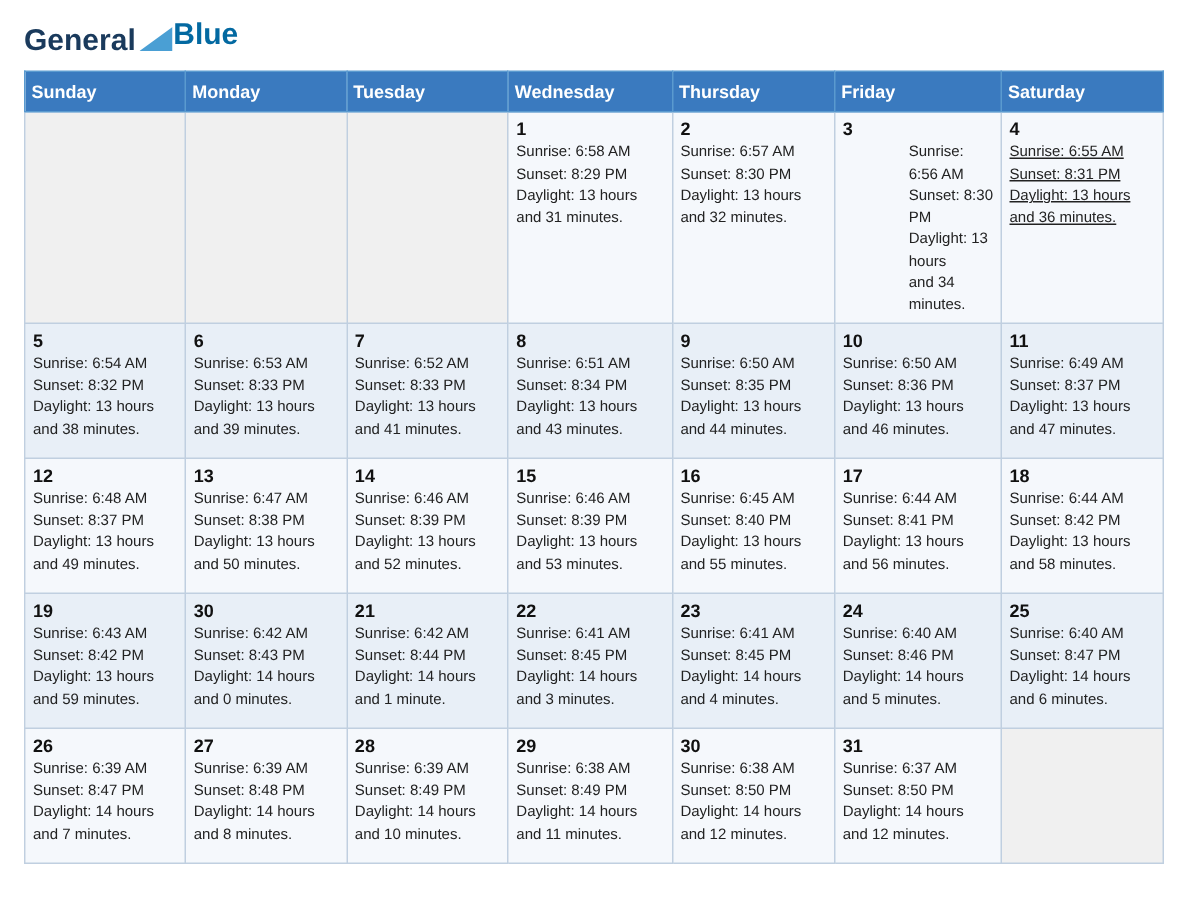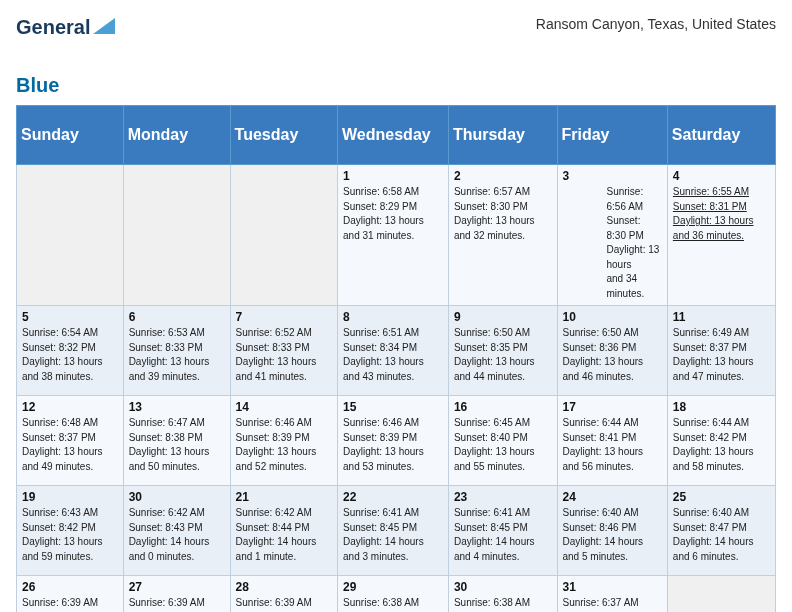--- a/index.html
+++ b/index.html
@@ -11,23 +11,22 @@
       padding: 16px;
     }
     .header {
       display: flex;
       justify-content: space-between;
       align-items: flex-start;
       margin-bottom: 8px;
     }
     .logo {
       display: flex;
-      flex-direction: column;
+      flex-direction: row;
       align-items: flex-start;
-      gap: 39px;
     }
     .title-block {
       text-align: right;
     }
     .month-title {
       font-size: 36px;
       font-weight: bold;
       color: #1a3a5c;
     }
     .location {
@@ -37,24 +36,24 @@
     table {
       width: 100%;
       border-collapse: collapse;
       font-size: 10.5px;
     }
     thead tr {
       background-color: #3a7abf;
       color: white;
     }
     thead th {
-      padding: 20px 4px;
+      padding: 6px 4px;
       text-align: left;
       font-weight: bold;
-      font-size: 16px;
+      font-size: 12px;
       border: 1px solid #5a9acf;
     }
     tbody tr {
       border: 1px solid #ccc;
     }
     tbody tr:nth-child(odd) {
       background: #f5f8fc;
     }
     tbody tr:nth-child(even) {
       background: #e8eff7;
@@ -88,21 +87,20 @@
   <div class="logo">
     <div style="display:flex;align-items:center;gap:2px;">
       <span style="font-size:20px;font-weight:bold;color:#1a3a5c;">General</span>
       <svg width="22" height="16" viewBox="0 0 22 16" style="margin-left:1px;margin-top:-4px;">
         <polygon points="0,16 22,0 22,16" fill="#4a9fd4"></polygon>
       </svg>
     </div>
     <span style="font-size:20px;font-weight:bold;color:#0369a1;margin-top:-4px;">Blue</span>
   </div>
   <div class="title-block">
-    <div class="location">Ransom Canyon, Texas, United States</div>
   </div>
 </div>
 
 <table>
   <thead>
     <tr>
     <th>Sunday</th>
         <th>Monday</th>
         <th>Tuesday</th>
         <th>Wednesday</th>

